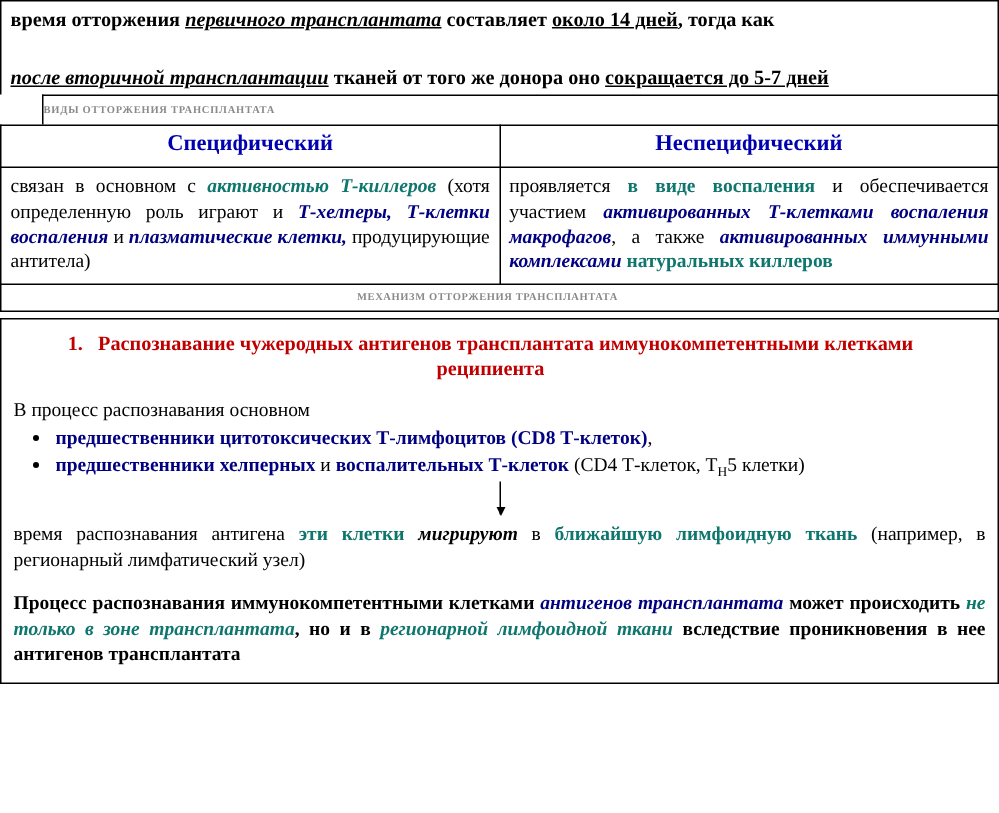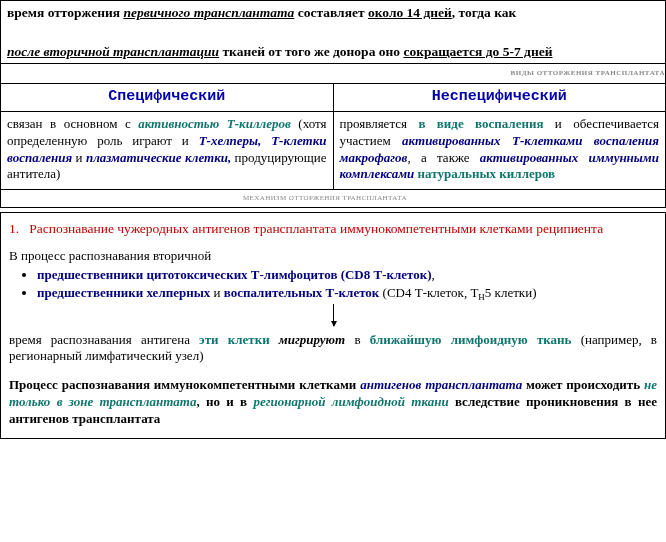--- a/index.html
+++ b/index.html
@@ -40,77 +40,77 @@
   .b { font-weight: bold; }
   .i { font-style: italic; }
   .u { text-decoration: underline; }
   .red  { color: #0f766e; }
   .navy { color: #000080; }
 
   
   .banner {
     border: 1px solid #000000;
     border-bottom: none;
-    text-align: right;
+    text-align: left;
     font-size: 7px;
     font-weight: bold;
     letter-spacing: .5px;
     color: #8a8a8a;
     padding: 5px 0 6px 0;
     box-sizing: border-box;
+    margin-left: 28px;
   }
 
   
   table.two-col {
     border-collapse: collapse;
     width: 100%;
     table-layout: fixed;
   }
   table.two-col td, table.two-col th {
     border: 1px solid #000000;
     vertical-align: top;
     padding: 4px 6px 6px 6px;
   }
   .col-head {
     text-align: center;
     font-weight: bold;
     font-size: 15px;
     color: #0000b0;
     padding: 4px 0 6px 0 !important;
-    font-family: Liberation Mono, monospace;
   }
   .col-body {
     text-align: justify;
     line-height: 1.3;
     font-size: 13px;
   }
 
   
   .banner2 {
     border: 1px solid #000000;
     border-top: none;
     text-align: center;
     font-size: 7px;
-    font-weight: normal;
+    font-weight: bold;
     letter-spacing: .4px;
     color: #8a8a8a;
     padding: 4px 16px 5px 0;
     box-sizing: border-box;
   }
 
   
   .bottom-block {
     border: 1px solid #000000;
     box-sizing: border-box;
     padding: 6px 8px 8px 8px;
     margin-top: 4px;
   }
   .numbered-title {
-    text-align: left;
-    font-weight: normal;
+    text-align: center;
+    font-weight: bold;
     color: #c00000;
     font-size: 13.5px;
     line-height: 1.25;
     margin: 2px 12px 10px 0;
   }
   .numbered-title .num { color: #c00000; }
   .para {
     text-align: justify;
     line-height: 1.3;
     margin: 0 0 2px 0;
@@ -174,21 +174,21 @@
     </table>
 
   <div class="banner2">МЕХАНИЗМ ОТТОРЖЕНИЯ ТРАНСПЛАНТАТА</div>
 
   <div class="bottom-block">
     <div class="numbered-title">
       <span class="num">1.</span>
       &nbsp;&nbsp;<span>Распознавание чужеродных антигенов трансплантата иммунокомпетентными клетками реципиента</span>
     </div>
 
-    <div class="para">В процесс распознавания вторичной</div>
+    <div class="para">В процесс распознавания основном</div>
 
     <ul class="bullets">
       <li><span class="b navy">предшественники цитотоксических Т-лимфоцитов (CD8 Т-клеток)</span><span>,</span></li>
       <li><span class="b navy">предшественники хелперных</span><span> и </span><span class="b navy">воспалительных Т-клеток</span><span> (CD4 Т-клеток, Т</span><sub>H</sub><span>5 клетки)</span></li>
     </ul>
 
     <div class="arrow-wrap">
       <span class="arrow"></span>
     </div>
 

